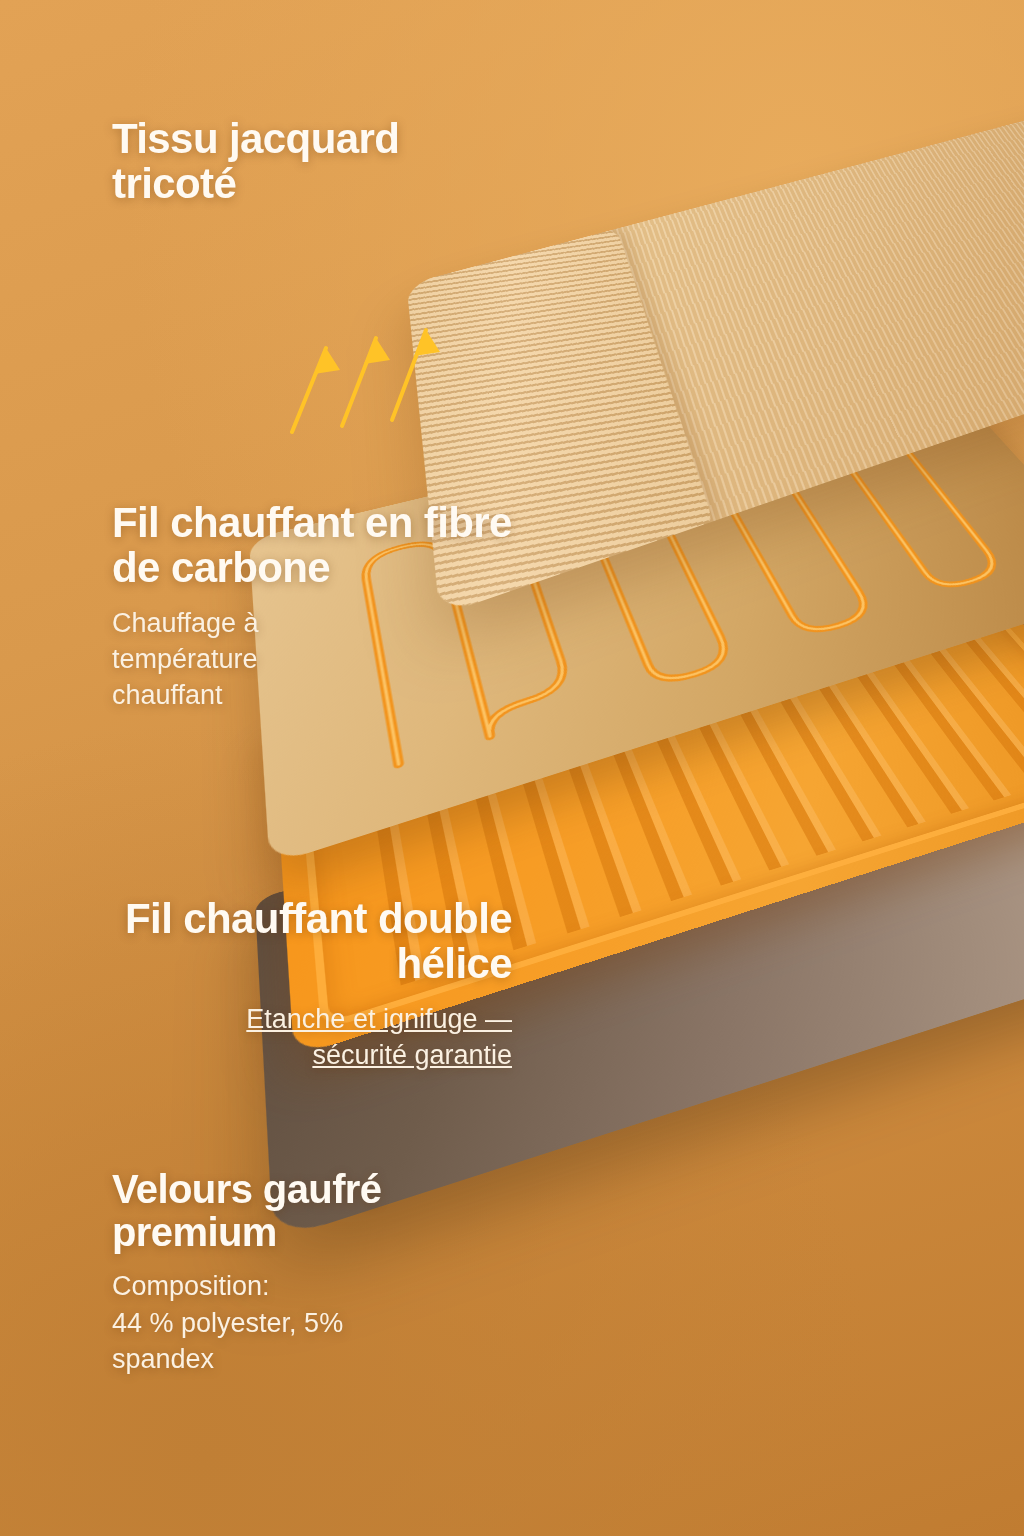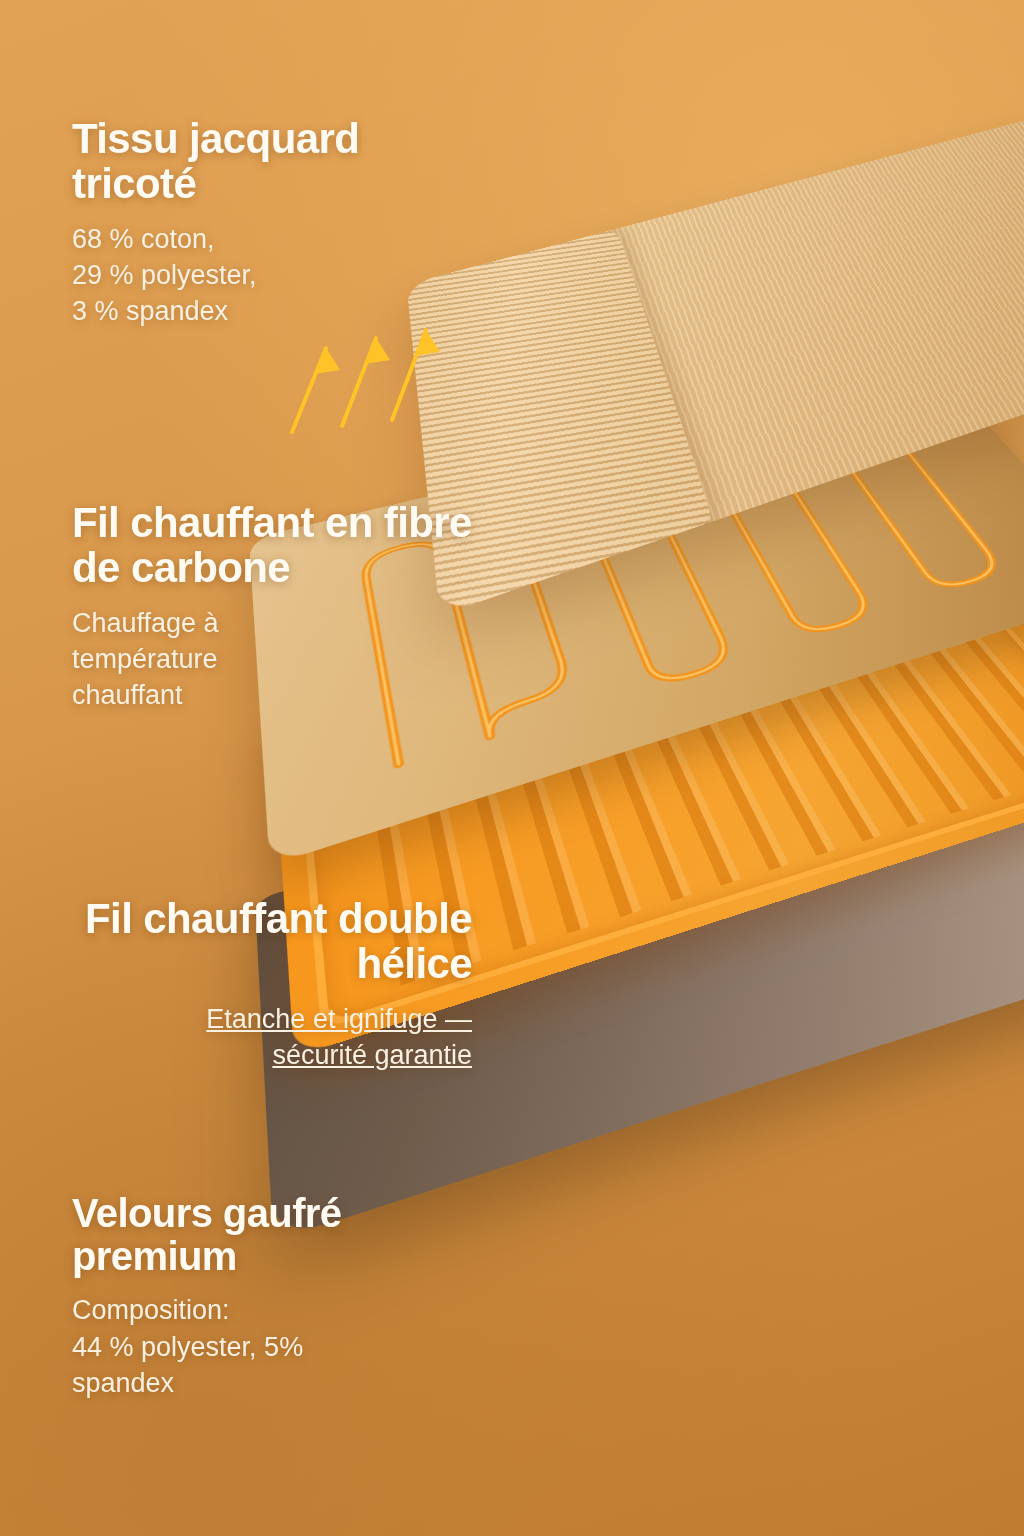--- a/index.html
+++ b/index.html
@@ -152,20 +152,21 @@
   }
 
   
   .arrows { position: absolute; left: 270px; top: 300px; width: 220px; height: 140px; }
   .arrows svg { width: 100%; height: 100%; display: block; }
 
   
   .callouts {
     position: absolute;
     inset: 0;
+    margin-left: 40px;
   }
   .callout {
     position: absolute;
     left: 72px;
     max-width: 400px;
     color: #fdf6ec;
     text-shadow: 0 2px 10px rgba(96, 52, 10, 0.35);
   }
   .callout h2 {
     margin: 0 0 14px 0;
@@ -178,21 +179,21 @@
   .callout p {
     margin: 0;
     font-size: 27px;
     line-height: 1.34;
     font-weight: 400;
     color: #fbf1e2;
   }
   .c1 { top: 116px; }
   .c2 { top: 500px; }
   .c3 { top: 896px; text-align: right; }
-  .c4 { top: 1192px; }
+  .c4 { top: 1168px; }
   .c4 h2 { font-size: 40px; }
 </style>
 </head>
 <body>
 
 <div id="poster">
 
   <div class="stack">
 
     <div class="layer layer-velour"></div>
@@ -232,23 +233,20 @@
         </g>
       </svg>
     </div>
 
   </div>
 
   <div class="callouts">
 
     <div class="callout c1">
       <h2>Tissu jacquard tricoté</h2>
-      <p style="white-space: pre-line;">68 % coton,
-29 % polyester,
-3 % spandex</p>
     </div>
 
     <div class="callout c2">
       <h2>Fil chauffant en fibre de carbone</h2>
       <p style="white-space: pre-line;">Chauffage à
 température
 chauffant</p>
     </div>
 
     <div class="callout c3">

